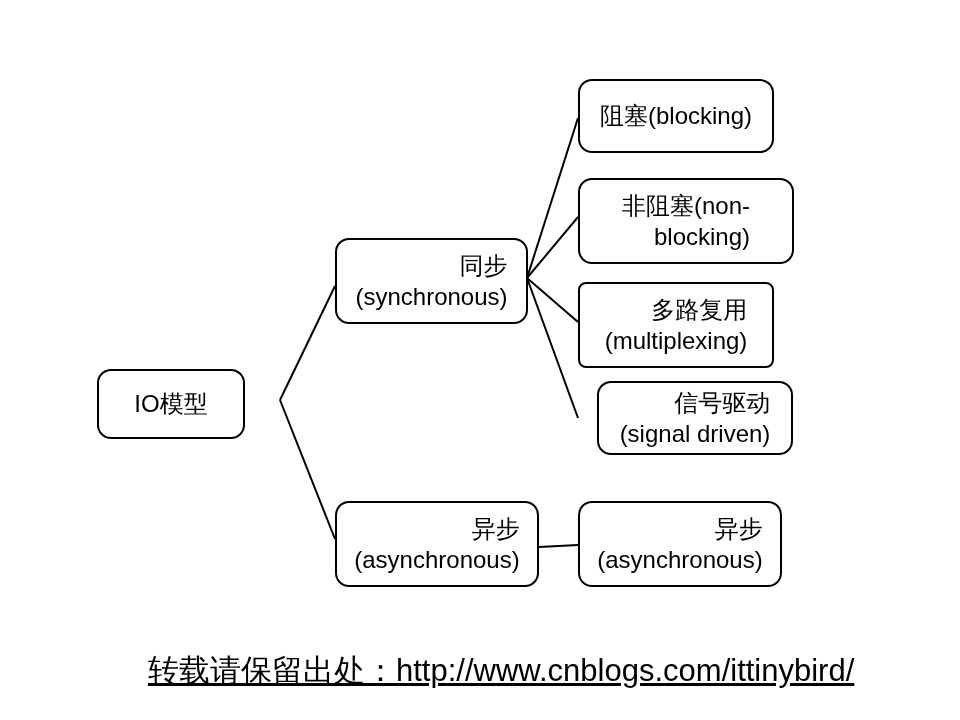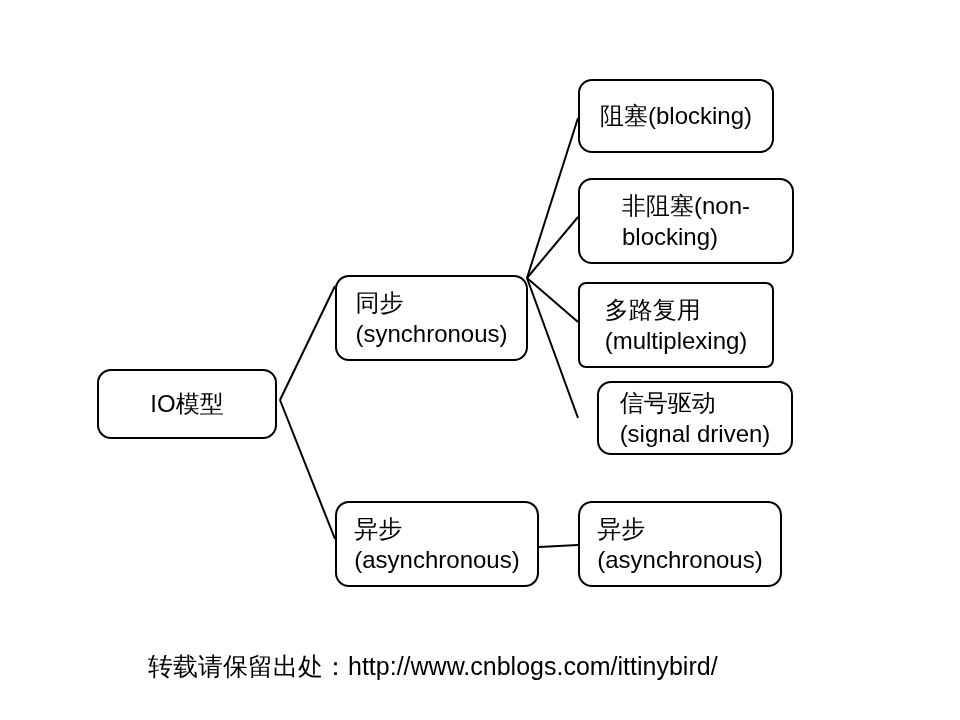--- a/index.html
+++ b/index.html
@@ -11,28 +11,29 @@
       position: relative;
     }
     .node {
       position: absolute;
       border: 2px solid #000;
       border-radius: 14px;
       background: #fff;
       display: flex;
       align-items: center;
       justify-content: center;
-      text-align: left;
+      text-align: right;
       font-size: 24px;
       line-height: 1.3;
       padding: 6px 10px;
     }
     .attribution {
       position: absolute;
-      font-size: 25px;
+      font-size: 31px;
+      text-decoration: underline;
     }
     svg.connectors {
       position: absolute;
       top: 0; left: 0;
       width: 960px;
       height: 720px;
       pointer-events: none;
     }
     svg.connectors line {
       stroke: #000;
@@ -45,25 +46,25 @@
 <svg class="connectors">
   <line x1="280" y1="400" x2="335" y2="286"></line>
   <line x1="280" y1="400" x2="335" y2="539"></line>
   <line x1="527" y1="278" x2="578" y2="118"></line>
   <line x1="527" y1="278" x2="578" y2="217"></line>
   <line x1="527" y1="278" x2="578" y2="322"></line>
   <line x1="527" y1="278" x2="578" y2="418"></line>
   <line x1="539" y1="547" x2="578" y2="545"></line>
 </svg>
 
-<div class="node" style="left:97px; top:369px; width:180px; height:70px;">
+<div class="node" style="left:97px; top:369px; width:148px; height:70px;">
   <span>IO模型</span>
 </div>
 
-<div class="node" style="left:335px; top:238px; width:193px; height:86px;margin-top:37px;">
+<div class="node" style="left:335px; top:238px; width:193px; height:86px;">
   <span>同步<br>(synchronous)</span>
 </div>
 
 <div class="node" style="left:335px; top:501px; width:204px; height:86px;">
   <span>异步<br>(asynchronous)</span>
 </div>
 
 <div class="node" style="left:578px; top:79px; width:196px; height:74px;">
   <span>阻塞(blocking)</span>
 </div>

